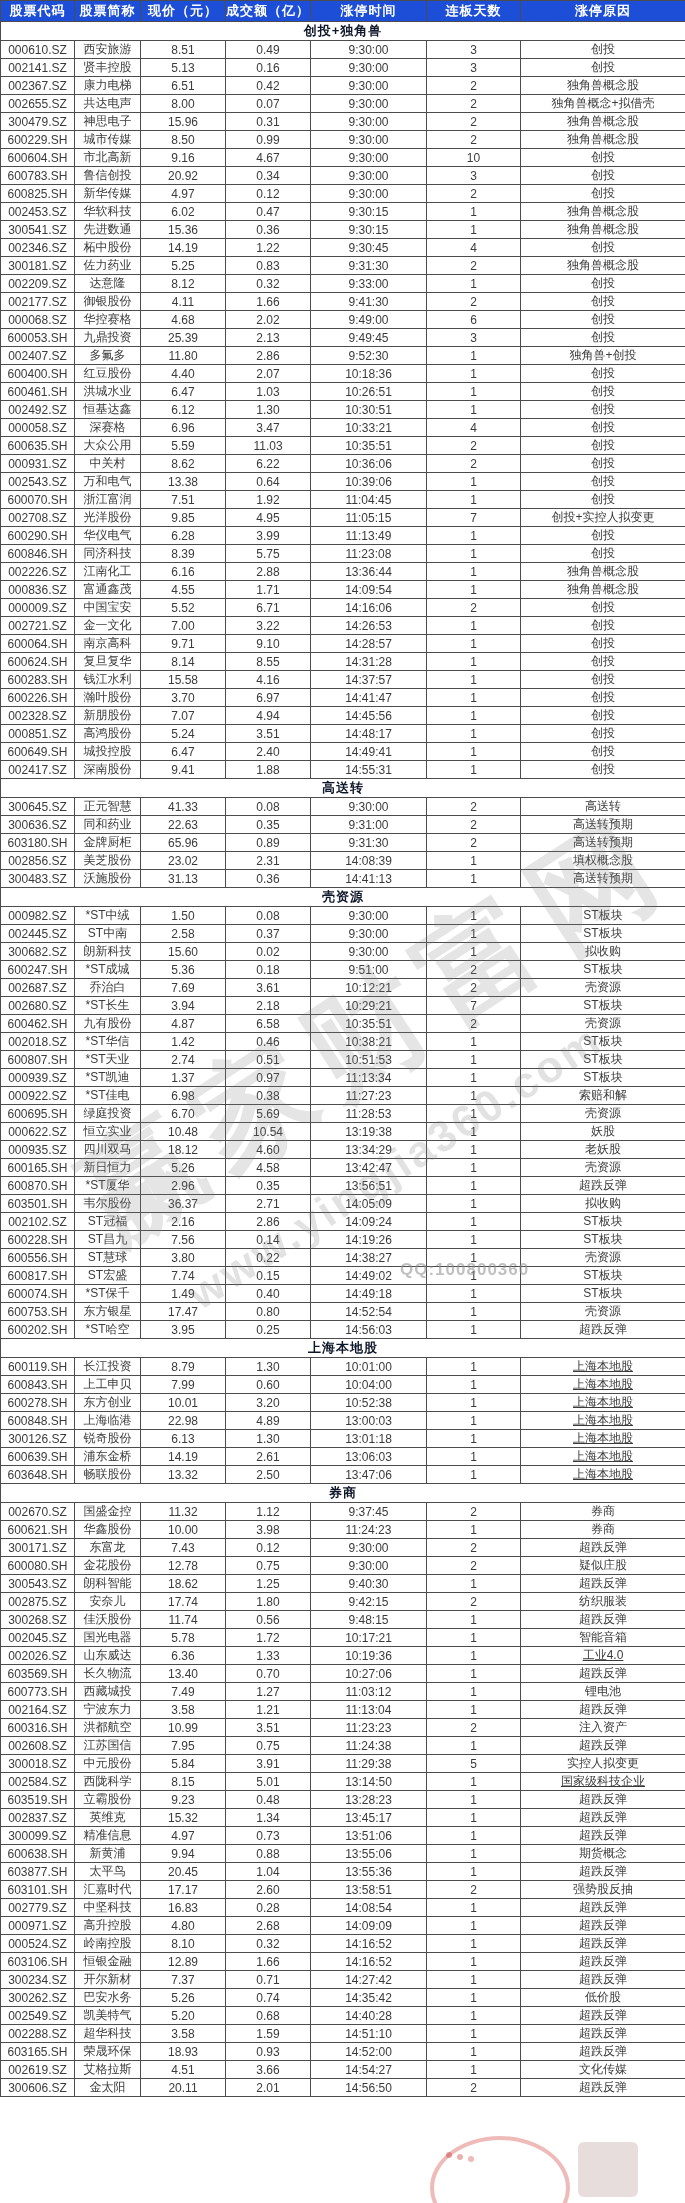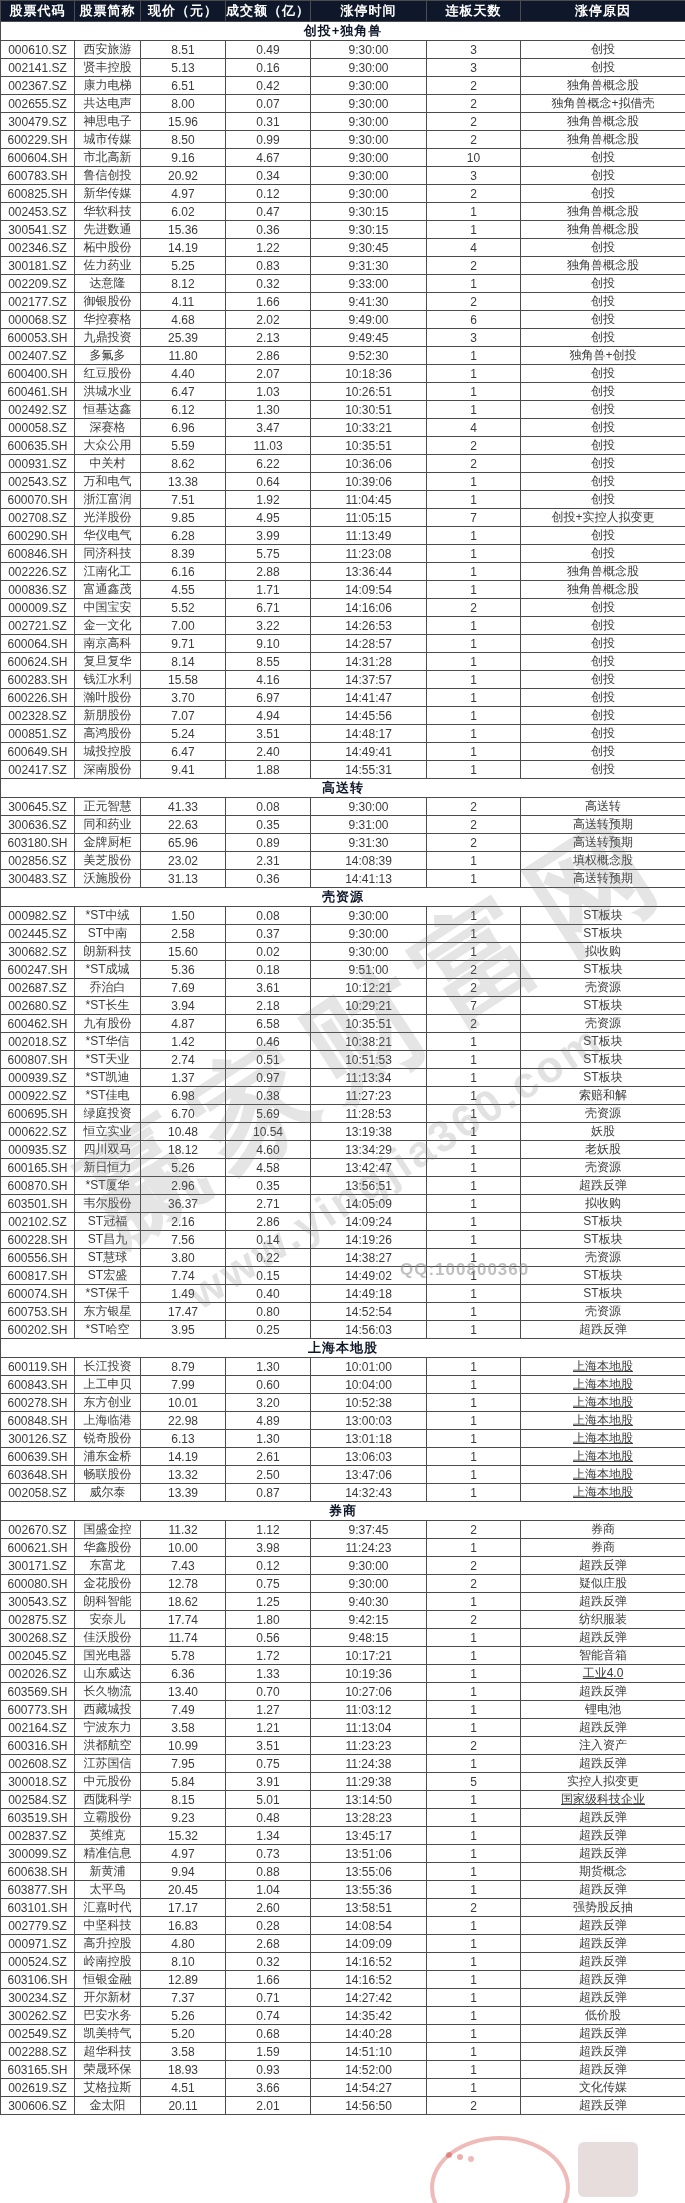--- a/index.html
+++ b/index.html
@@ -9,21 +9,21 @@
     font-family:"Liberation Sans","DejaVu Sans",sans-serif;
   }
   table{
     border-collapse:collapse;table-layout:fixed;width:685px;
   }
   th,td{
     border:1px solid #4c4c4c;text-align:center;vertical-align:middle;
     padding:0;overflow:hidden;white-space:nowrap;
   }
   thead th{
-    background:#0f172a;color:#ffffff;font-weight:bold;
+    background:#1d4ed8;color:#ffffff;font-weight:bold;
     height:20px;font-size:13px;letter-spacing:1px;
   }
   tbody td{
     height:17px;font-size:12px;color:#3b3b3b;background:#ffffff;
   }
   tr[data-name="section-row"] td{
     font-weight:bold;font-size:13px;color:#0f172a;letter-spacing:1px;
   }
   td.link{text-decoration:underline;}
   
@@ -781,29 +781,20 @@
       </tr>
       <tr data-name="stock-row">
         <td data-name="cell-code">603648.SH</td>
         <td data-name="cell-name">畅联股份</td>
         <td data-name="cell-price">13.32</td>
         <td data-name="cell-volume">2.50</td>
         <td data-name="cell-time">13:47:06</td>
         <td data-name="cell-days">1</td>
         <td data-name="cell-reason" class="link">上海本地股</td>
       </tr>
-      <tr data-name="stock-row">
-        <td data-name="cell-code">002058.SZ</td>
-        <td data-name="cell-name">威尔泰</td>
-        <td data-name="cell-price">13.39</td>
-        <td data-name="cell-volume">0.87</td>
-        <td data-name="cell-time">14:32:43</td>
-        <td data-name="cell-days">1</td>
-        <td data-name="cell-reason" class="link">上海本地股</td>
-      </tr>
       <tr data-name="section-row">
         <td colspan="7" data-name="section-title">券商</td>
       </tr>
       <tr data-name="stock-row">
         <td data-name="cell-code">002670.SZ</td>
         <td data-name="cell-name">国盛金控</td>
         <td data-name="cell-price">11.32</td>
         <td data-name="cell-volume">1.12</td>
         <td data-name="cell-time">9:37:45</td>
         <td data-name="cell-days">2</td>

